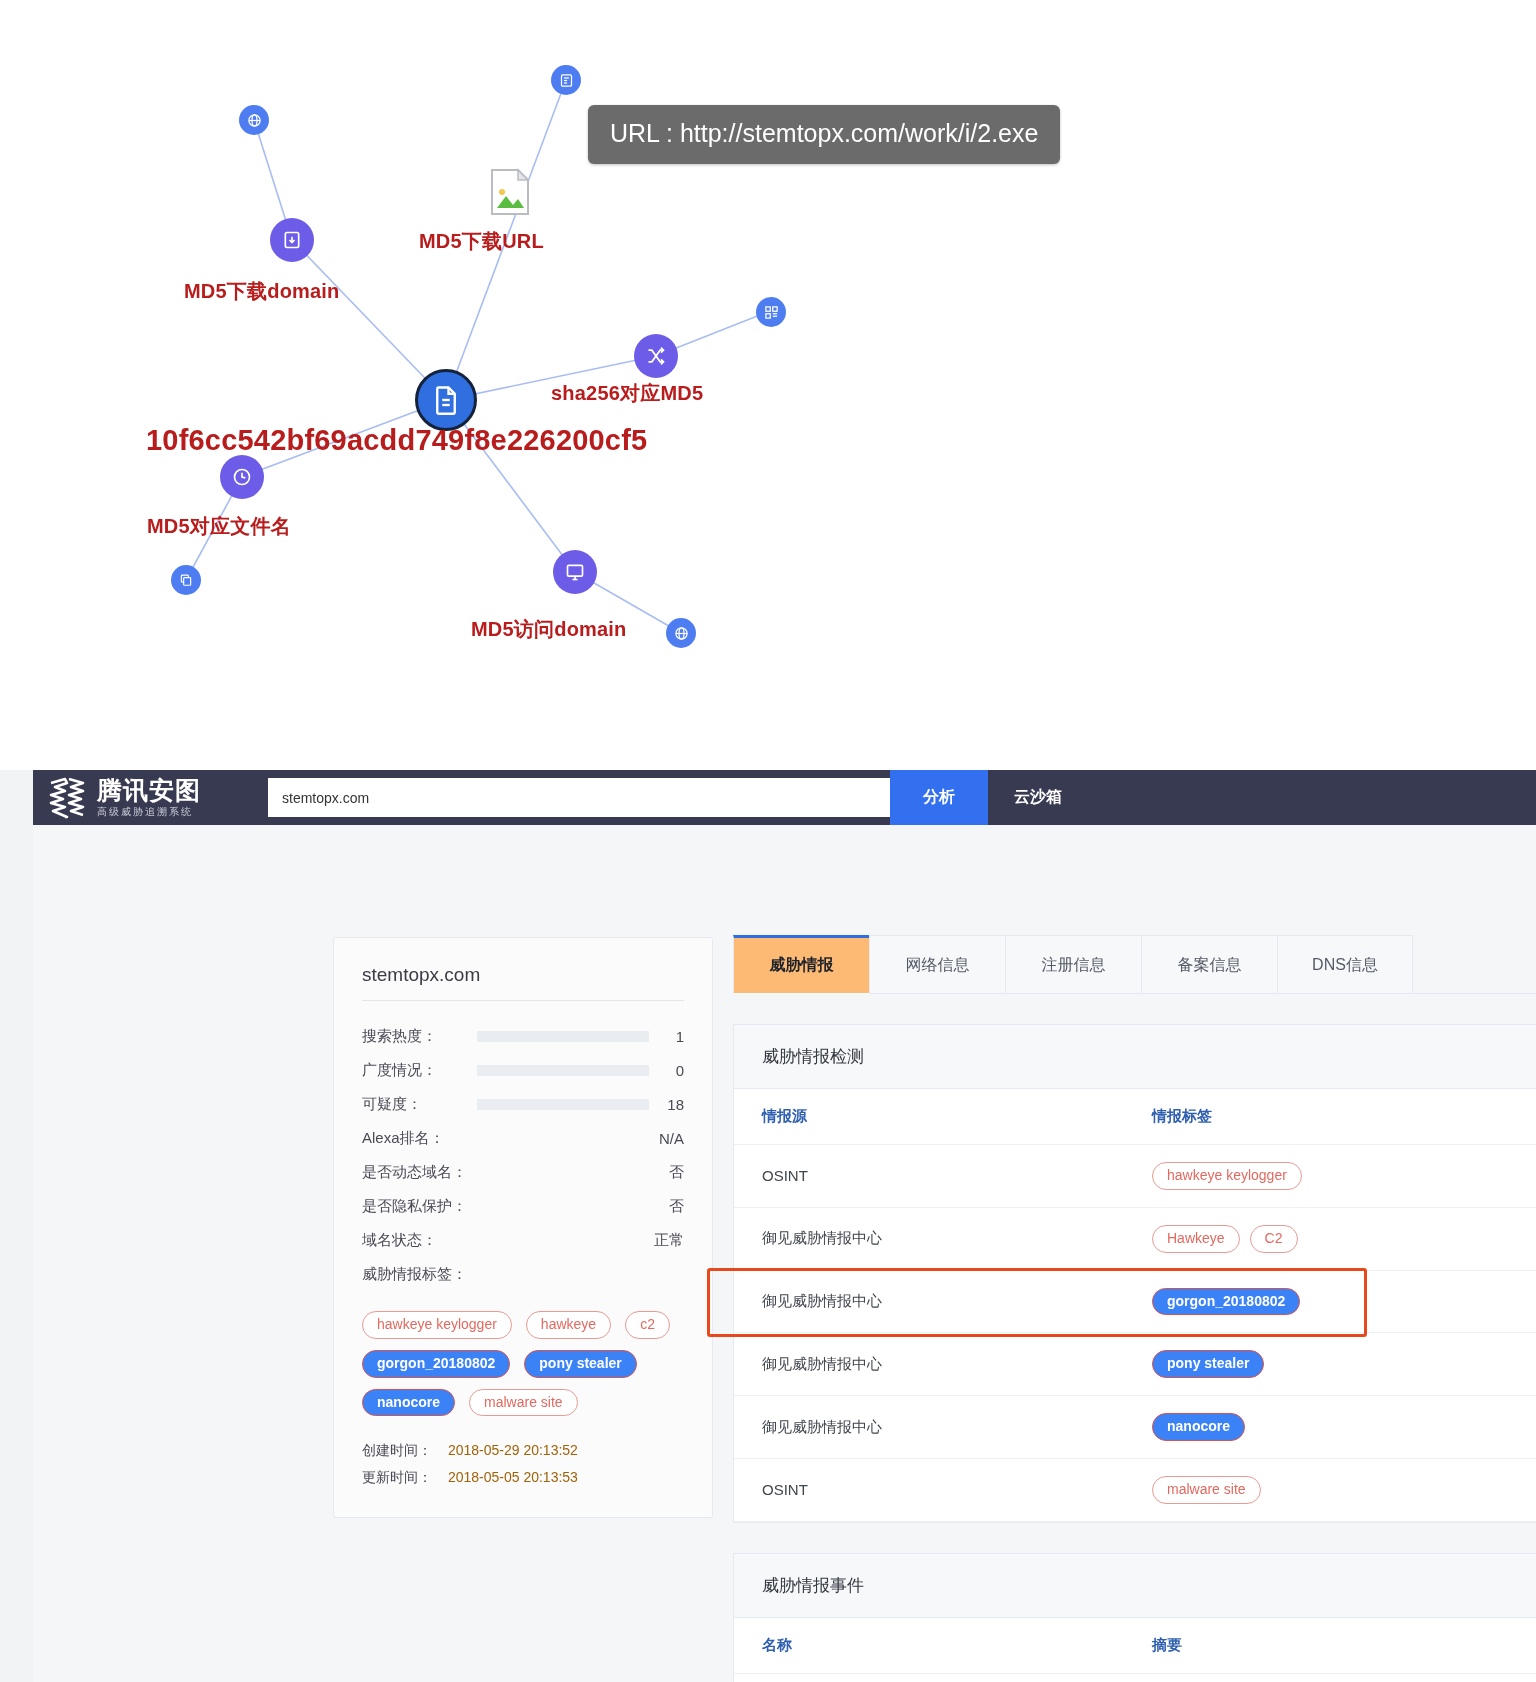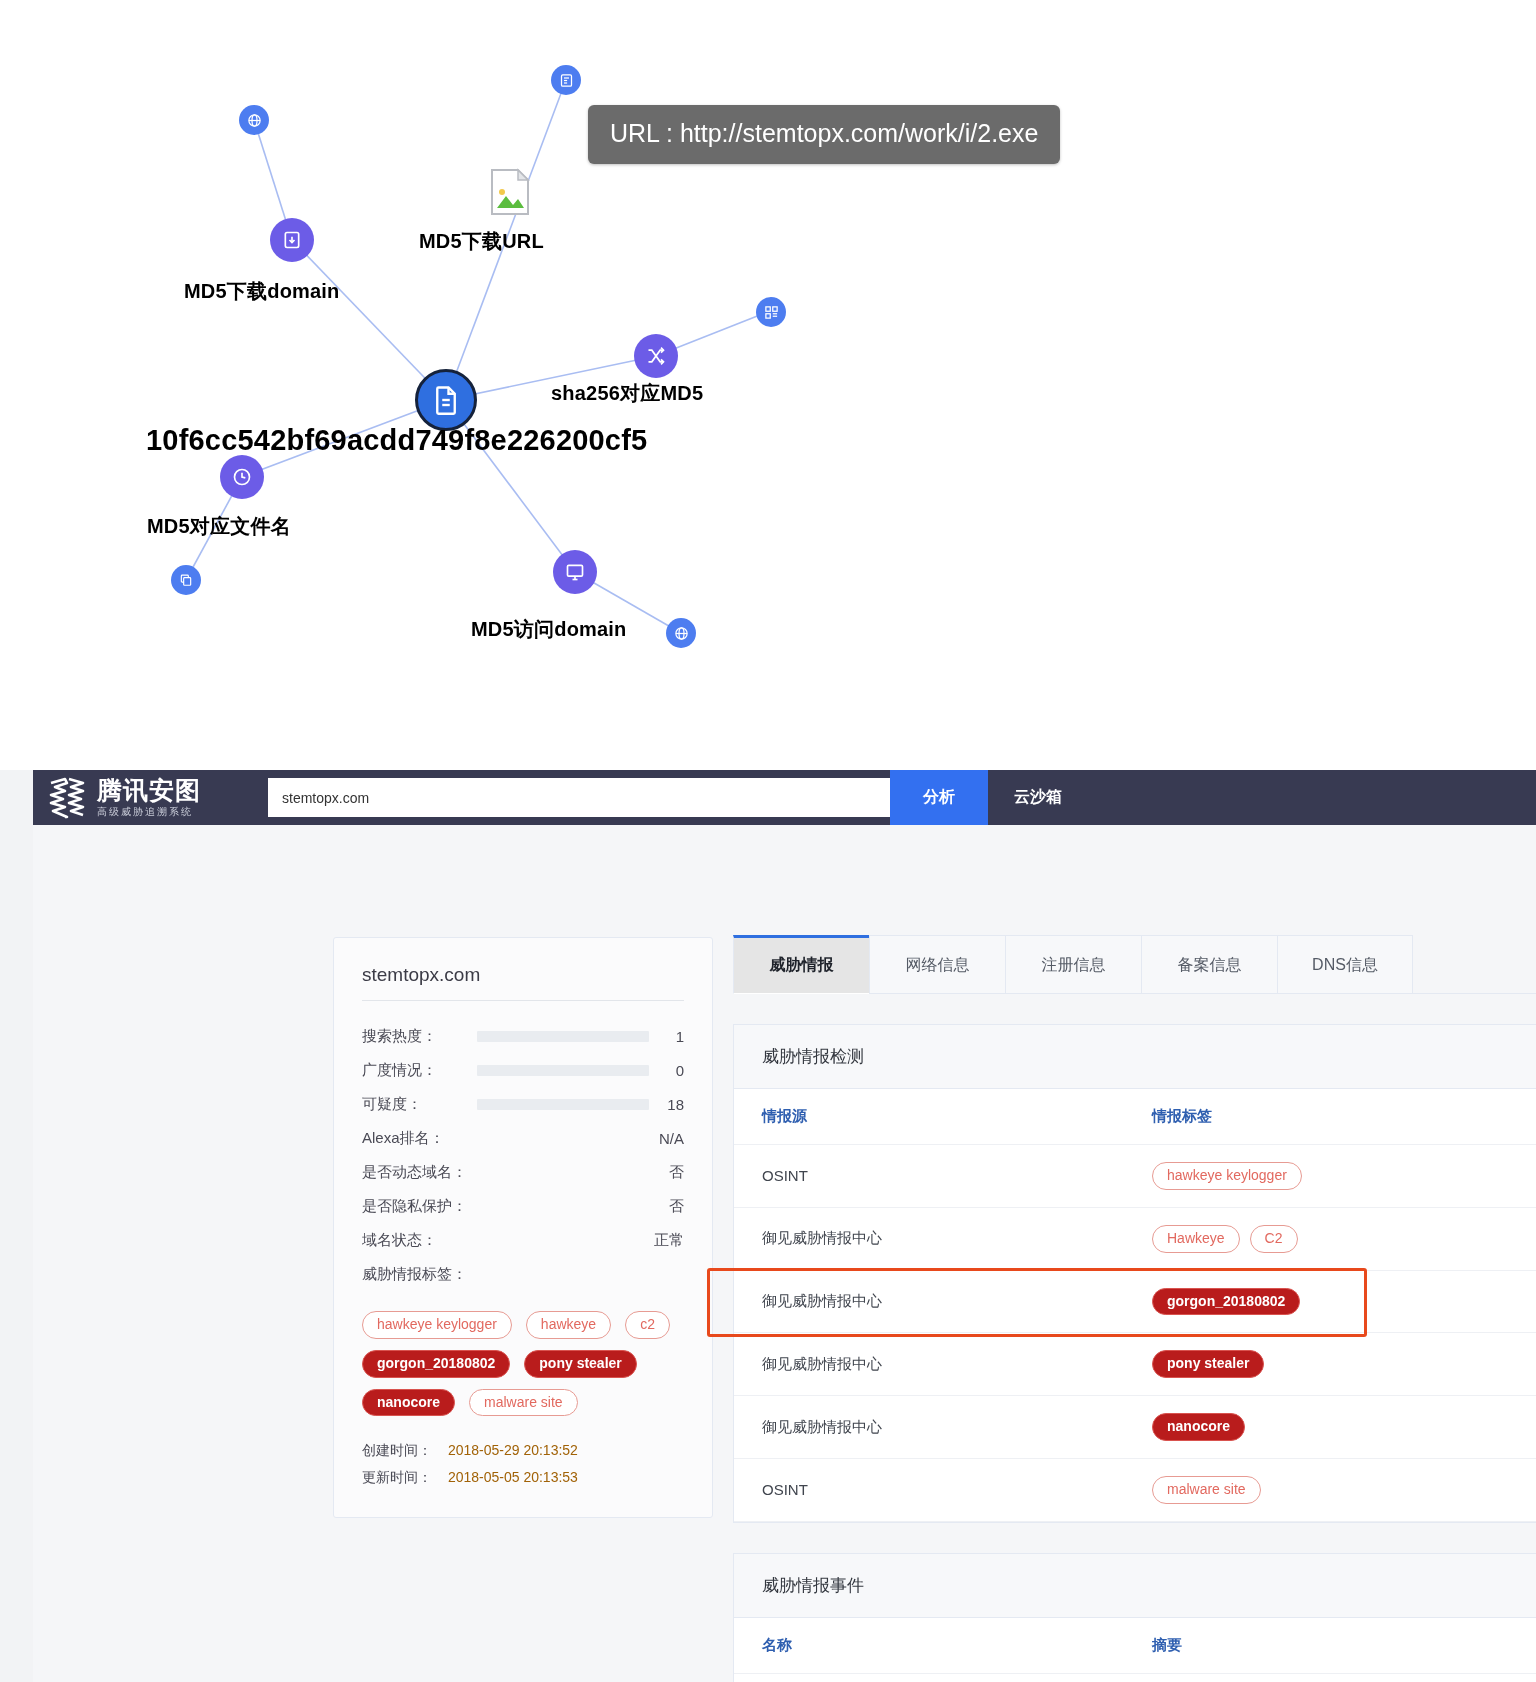--- a/index.html
+++ b/index.html
@@ -24,21 +24,21 @@
     color:#fff;
   }
   .g-node svg { display:block; }
   .node-small { width:30px; height:30px; background:#4d7df0; }
   .node-mid   { width:44px; height:44px; background:#6c5ce7; }
   .node-center{
     width:62px; height:62px; background:#2f6fe0;
     border:3px solid #15223b;
   }
   .g-label {
-    position:absolute; color:#000000; font-weight:bold;
+    position:absolute; color:#b91c1c; font-weight:bold;
     font-size:20px; white-space:nowrap; letter-spacing:.2px;
   }
   .g-label.big { font-size:29px; }
   .img-node {
     position:absolute; width:44px; height:48px;
   }
   #tooltip {
     position:absolute;
     background:#6b6b6b; color:#ffffff;
     border-radius:5px;
@@ -109,37 +109,37 @@
 
   #tag-wrap {
     display:flex; flex-wrap:wrap; gap:11px 14px;
     margin-top:20px; margin-bottom:26px;
   }
   .pill {
     font-size:14px; border-radius:14px; padding:4px 14px 5px 14px;
     white-space:nowrap; line-height:1.2;
   }
   .pill.outline { color:#e2695f; border:1px solid #e79b93; background:#ffffff; }
-  .pill.solid   { color:#ffffff; background:#b91c1c; border:1px solid #d9534f; font-weight:bold; }
+  .pill.solid   { color:#ffffff; background:#3b82f6; border:1px solid #d9534f; font-weight:bold; }
 
   .time-row { font-size:14px; color:#6a6a74; margin-top:9px; }
   .time-row .t-label { color:#4a4a55; }
   .time-row .t-val { color:#a16207; margin-left:12px; }
 
   
   #right-panel { position:absolute; left:700px; top:110px; right:-60px; }
   #tabs { display:flex; border-bottom:1px solid #e4e9f2; }
   .tab {
     width:136px; text-align:center; padding:19px 0 17px 0;
     font-size:16px; color:#555b66; cursor:pointer;
     background:#f7f8fa; border-left:1px solid #e4e9f2; border-top:1px solid #e4e9f2;
   }
   .tab:last-child { border-right:1px solid #e4e9f2; }
   .tab.active {
-    background:#e5e5e5; color:#1f232b; font-weight:bold;
+    background:#fdba74; color:#1f232b; font-weight:bold;
     border-top:3px solid #2f6fe0; padding-top:17px;
     border-bottom:1px solid #ffffff; margin-bottom:-1px;
   }
 
   .panel-box {
     border:1px solid #e4e9f2; background:#ffffff; margin-top:30px;
   }
   .panel-head {
     background:#f7f8fa; padding:20px 28px; font-size:17px; color:#33373f;
     border-bottom:1px solid #e4e9f2;

